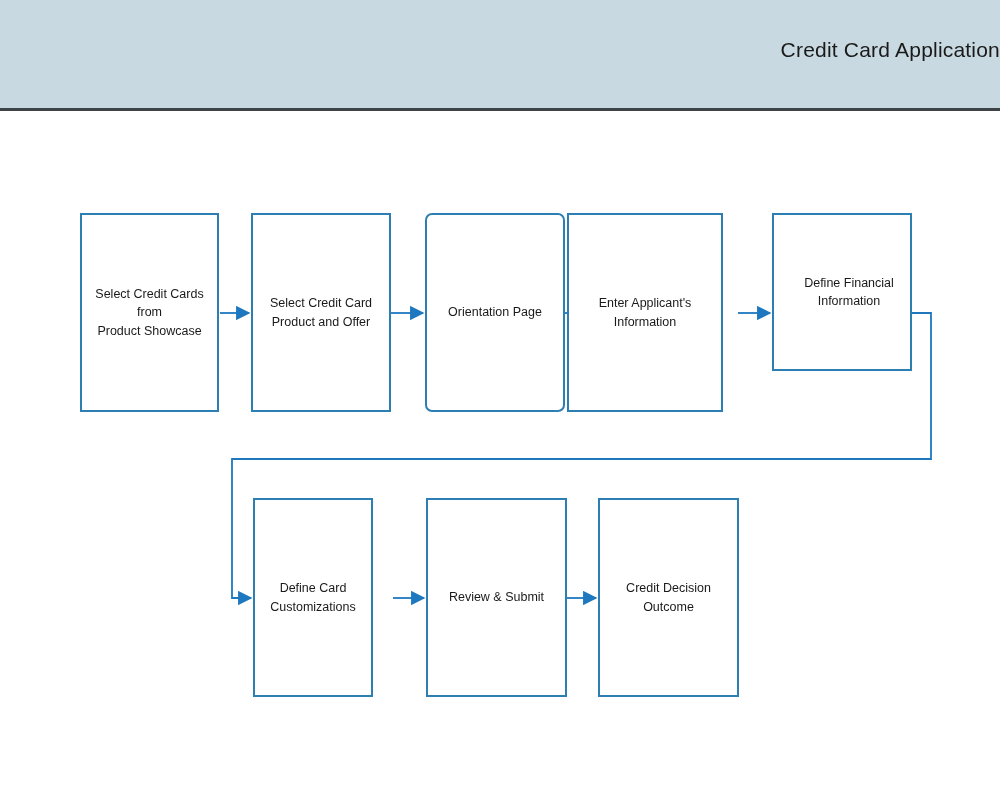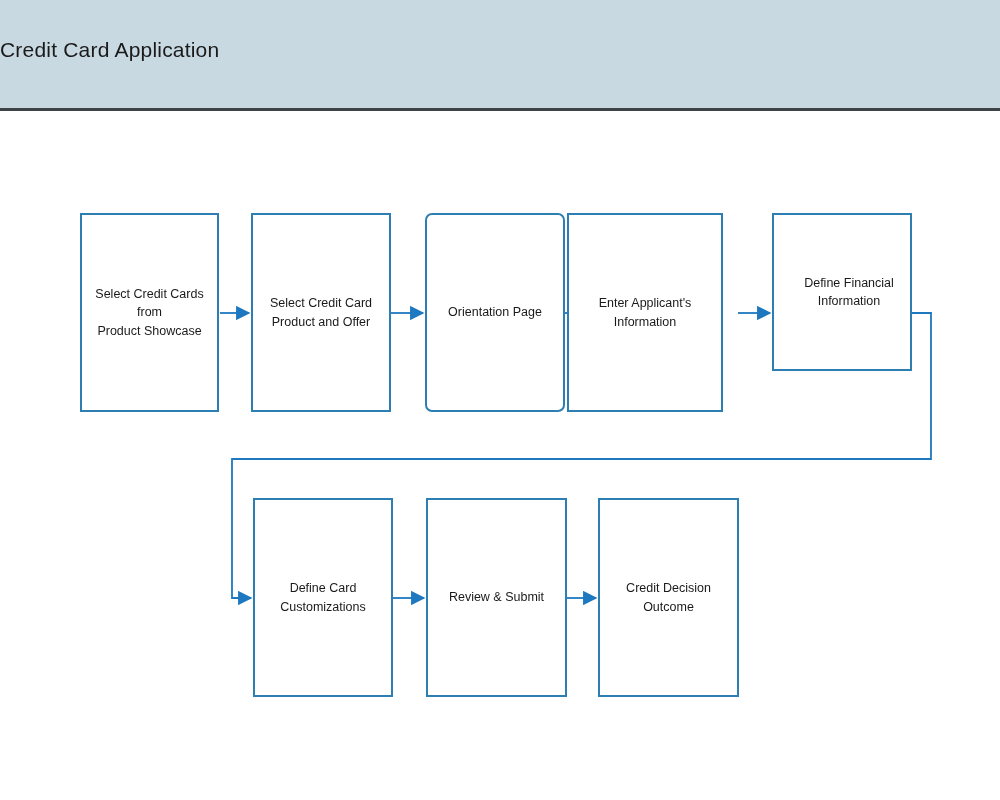--- a/index.html
+++ b/index.html
@@ -22,21 +22,21 @@
     background: #ffffff;
   }
   .title-bar {
     position: absolute;
     left: 0; top: 0;
     width: 1000px; height: 111px;
     background: var(--header-bg);
     border-bottom: 3px solid var(--header-rule);
     display: flex;
     align-items: center;
-    justify-content: flex-start;
+    justify-content: flex-end;
   }
   .title-bar h1 {
     font-size: 21px;
     font-weight: normal;
     color: var(--text);
     letter-spacing: 0.2px;
     padding-bottom: 8px;
   }
   .canvas {
     position: absolute;
@@ -72,21 +72,21 @@
     color: var(--text);
     white-space: pre-line;
     padding: 0 3px;
   }
   
   .n1 { left:  80px; top: 213px; width: 139px; height: 199px; }
   .n2 { left: 251px; top: 213px; width: 140px; height: 199px; }
   .n3 { left: 425px; top: 213px; width: 140px; height: 199px; border-radius: 7px; }
   .n4 { left: 567px; top: 213px; width: 156px; height: 199px; }
   .n5 { left: 772px; top: 213px; width: 140px; height: 158px; padding-left: 14px; }
-  .n6 { left: 253px; top: 498px; width: 140px; height: 199px; }
+  .n6 { left: 253px; top: 498px; width: 120px; height: 199px; }
   .n7 { left: 426px; top: 498px; width: 141px; height: 199px; }
   .n8 { left: 598px; top: 498px; width: 141px; height: 199px; }
 </style>
 </head>
 <body>
 
 <div class="page">
 
   <header class="title-bar">
     <h1>Credit Card Application</h1>

